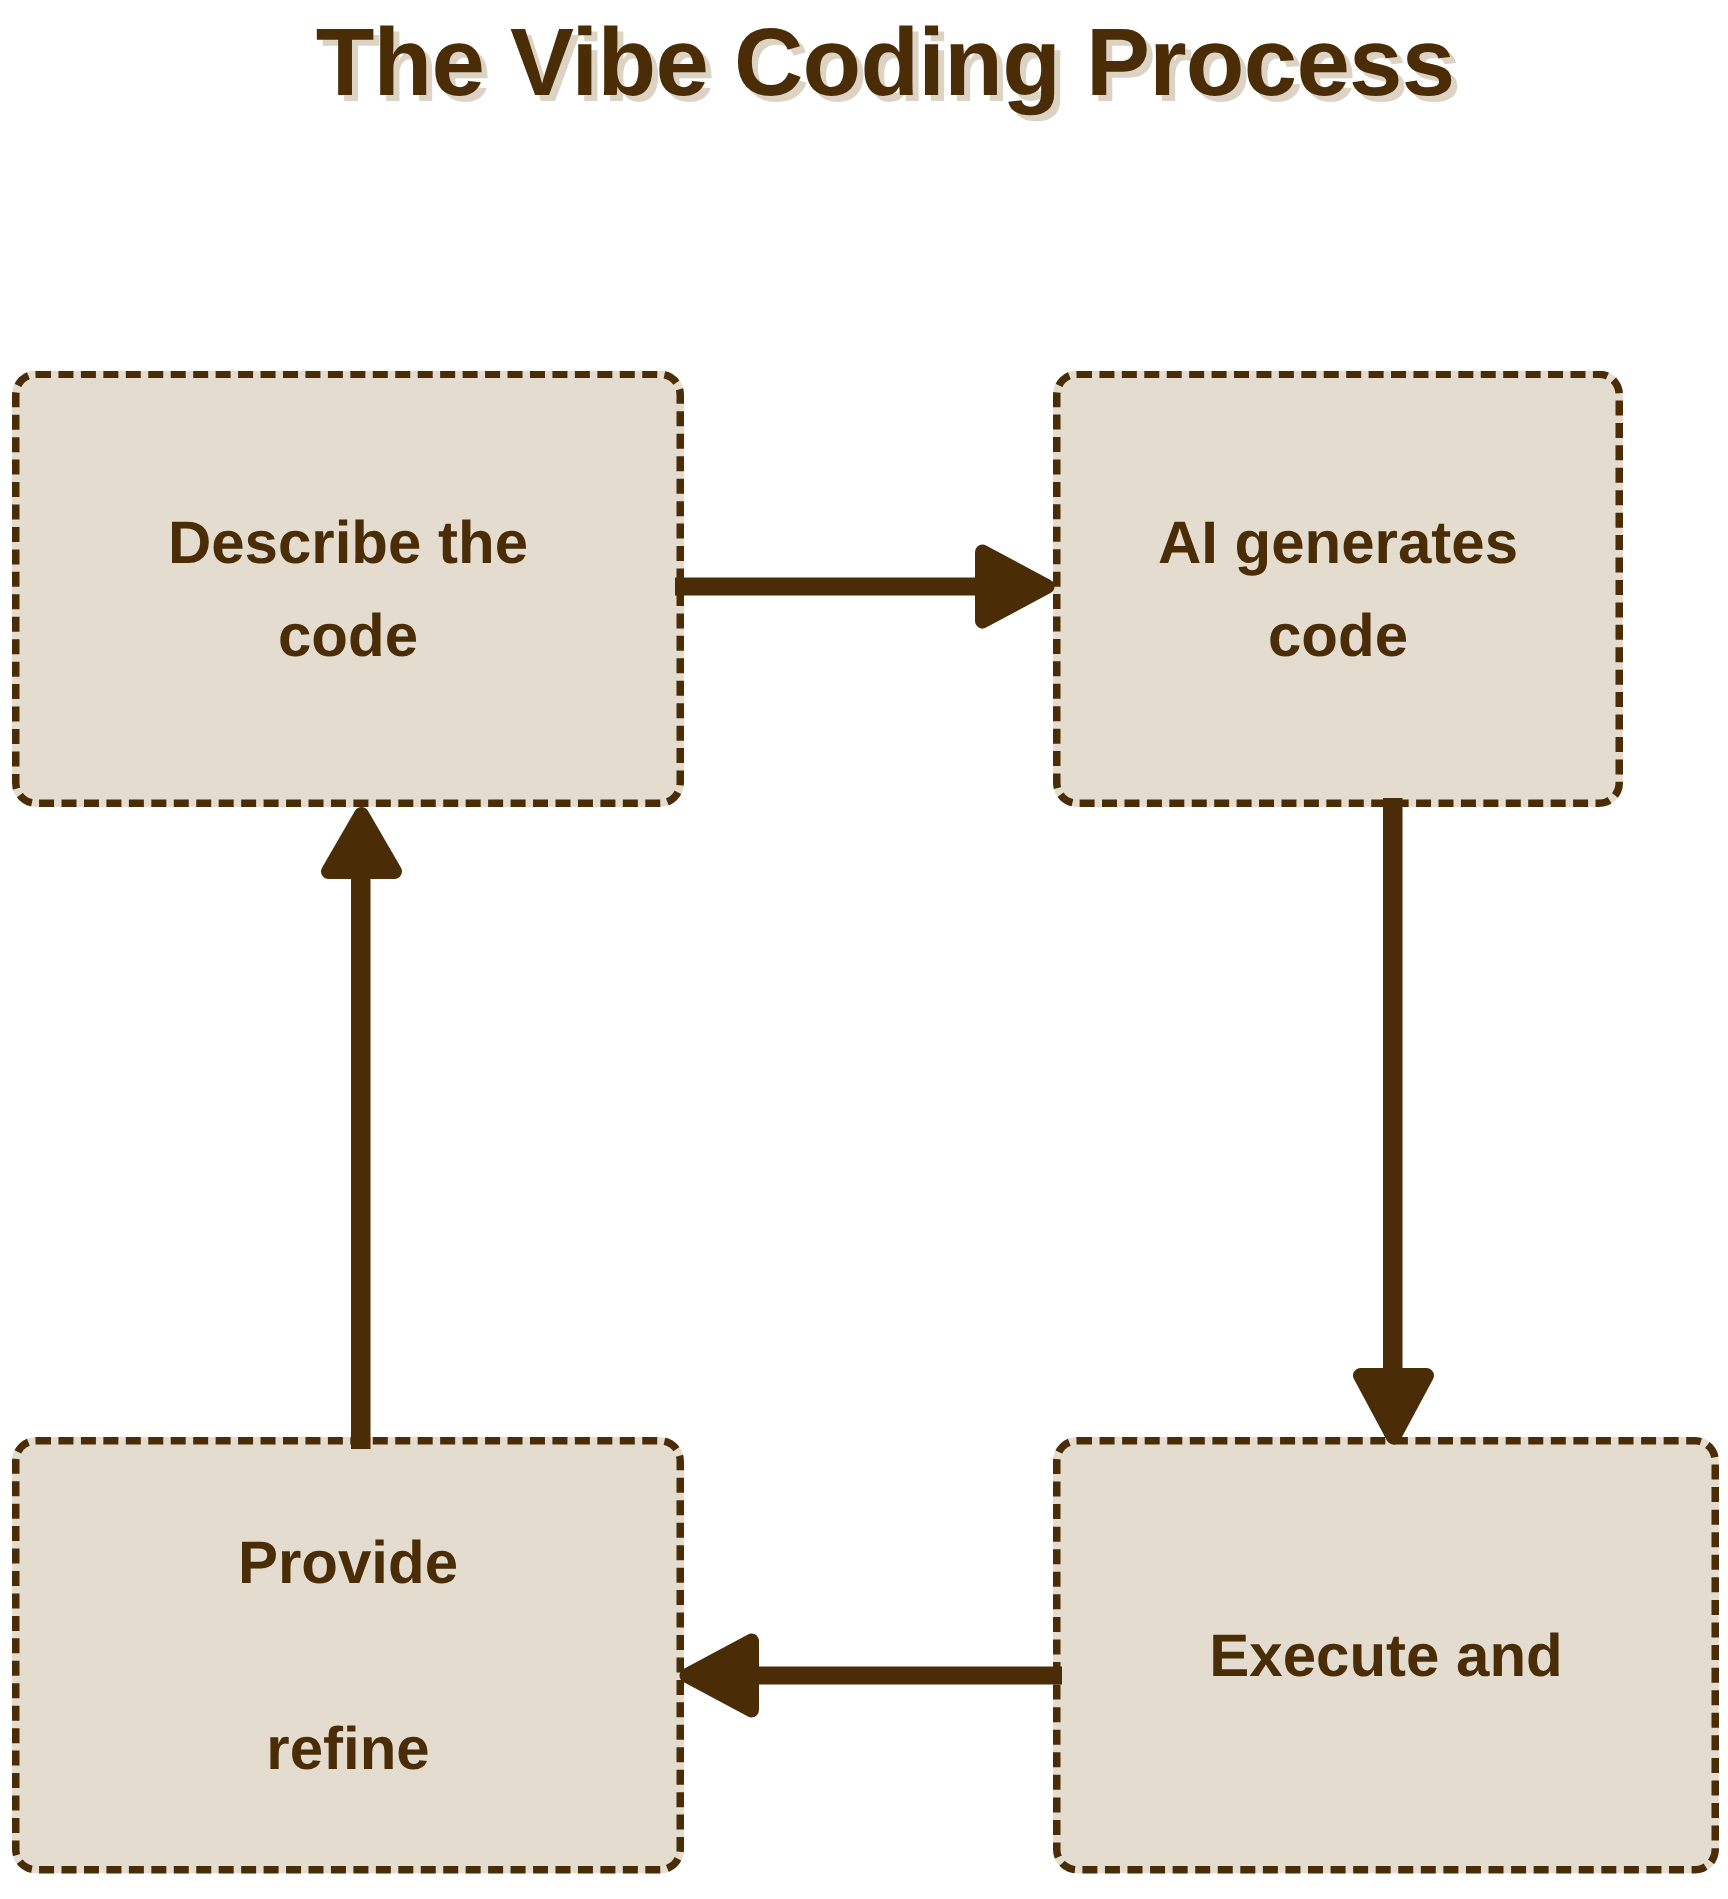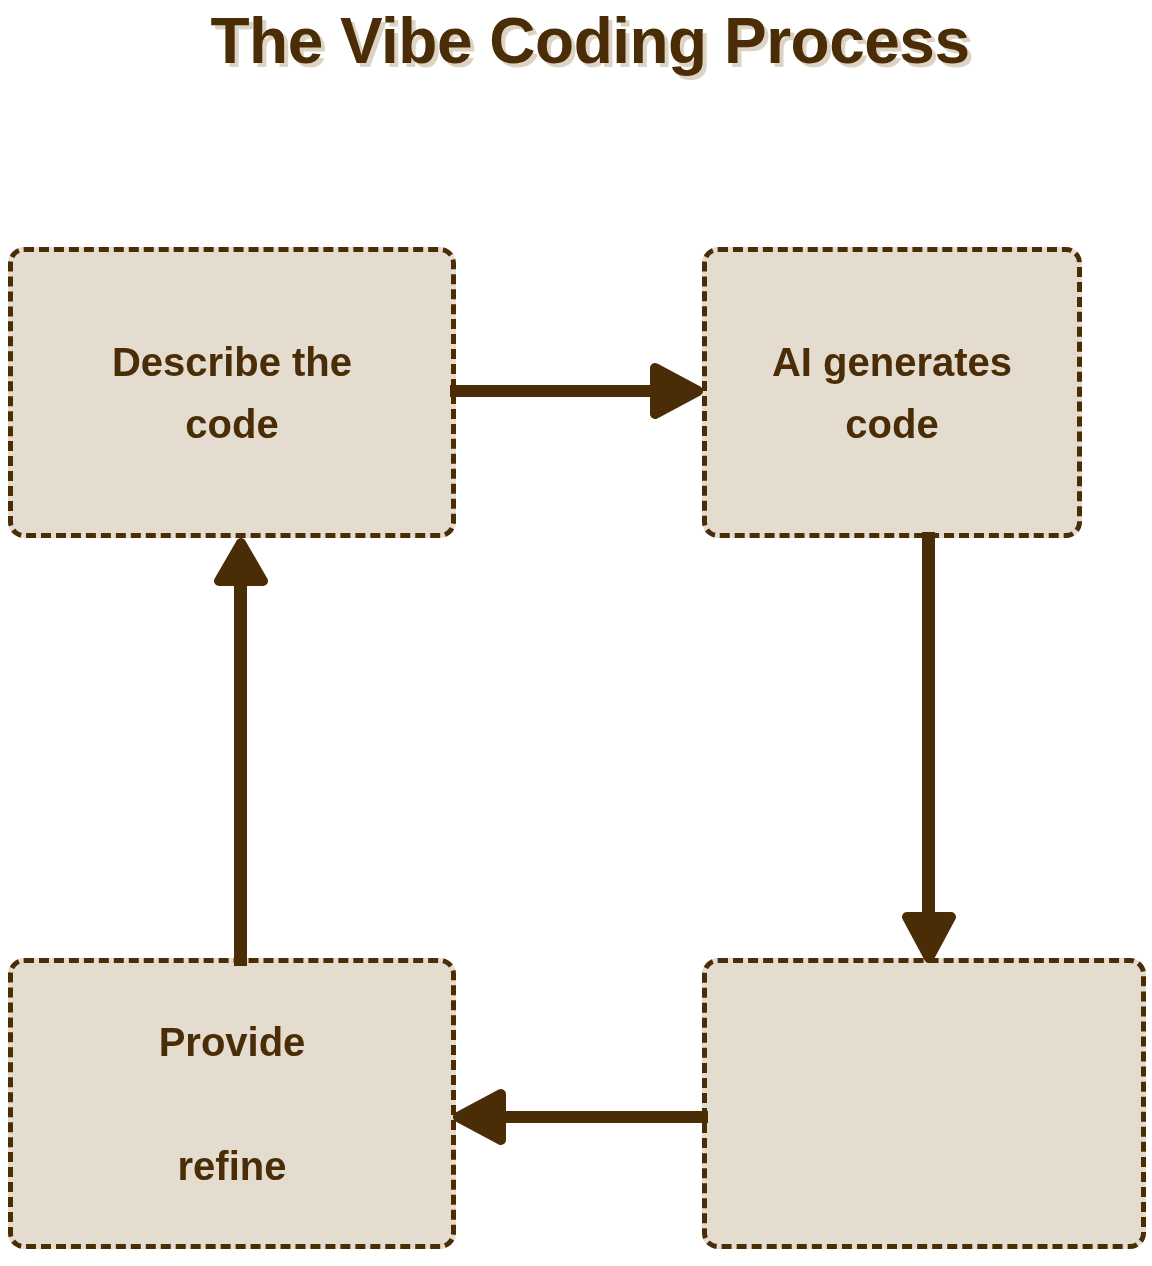--- a/index.html
+++ b/index.html
@@ -81,21 +81,21 @@
 
   <div class="node" id="node-describe">
     <span class="label"><span>Describe the</span><br><span>code</span></span>
   </div>
 
   <div class="node" id="node-generate">
     <span class="label"><span>AI generates</span><br><span>code</span></span>
   </div>
 
   <div class="node" id="node-execute">
-    <span class="label"><br></span>
+    <span class="label"><span>Execute and</span><br></span>
   </div>
 
   <div class="node" id="node-feedback">
     <span class="label"><span>Provide</span><br><br><span>refine</span></span>
   </div>
 
   <div class="arrow" id="arrow-describe-to-generate">
     <svg width="256" height="58" viewBox="0 0 256 58" xmlns="http://www.w3.org/2000/svg">
       <rect x="0" y="23" width="212" height="12" fill="#4a2d07"></rect>
       <path d="M 205 6 L 248 29 L 205 52 Z" fill="#4a2d07" stroke="#4a2d07" stroke-width="10" stroke-linejoin="round"></path>

